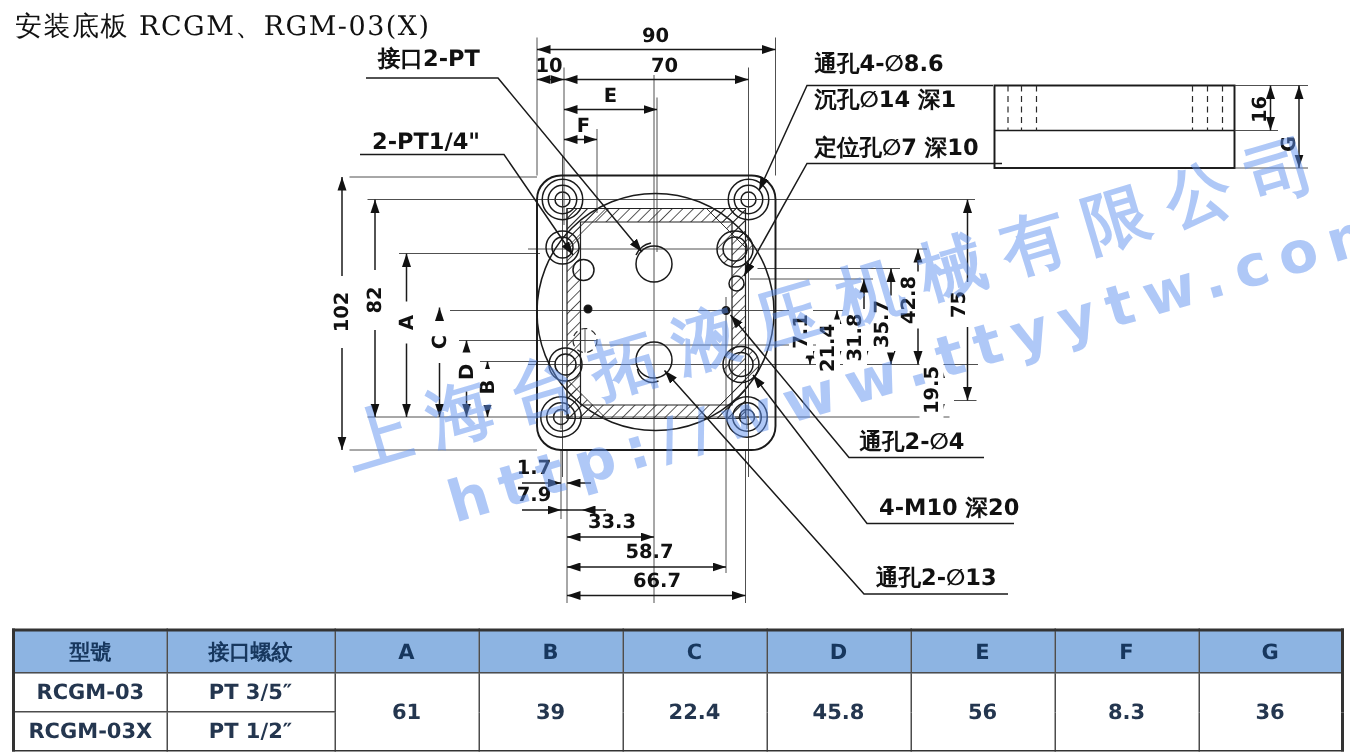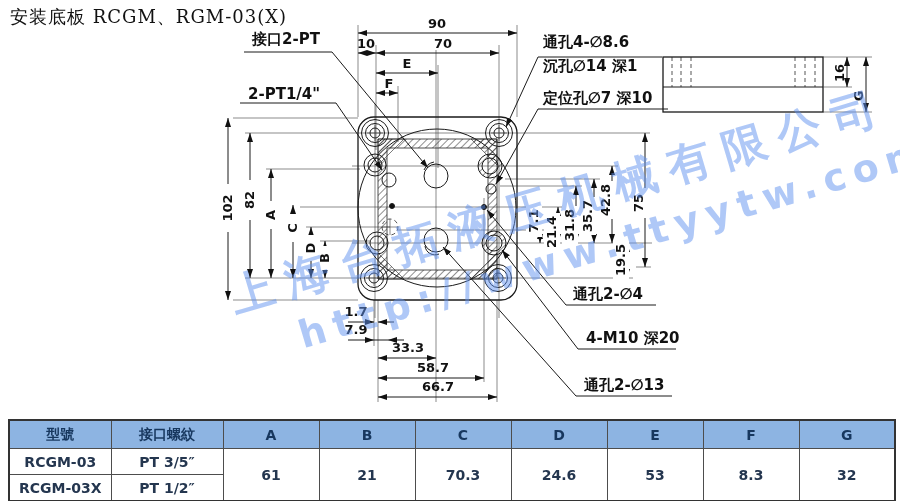--- a/index.html
+++ b/index.html
@@ -289,25 +289,25 @@
     <th>C</th>
     <th>D</th>
     <th>E</th>
     <th>F</th>
     <th>G</th>
   </tr>
   <tr>
     <td>RCGM-03</td>
     <td>PT 3/5″</td>
     <td rowspan="2">61</td>
-    <td rowspan="2">21</td>
-    <td rowspan="2">70.3</td>
-    <td rowspan="2">24.6</td>
-    <td rowspan="2">53</td>
+    <td rowspan="2">39</td>
+    <td rowspan="2">22.4</td>
+    <td rowspan="2">45.8</td>
+    <td rowspan="2">56</td>
     <td rowspan="2">8.3</td>
-    <td rowspan="2">32</td>
+    <td rowspan="2">36</td>
   </tr>
   <tr>
     <td>RCGM-03X</td>
     <td>PT 1/2″</td>
   </tr>
 </tbody>
   </table>
 
 </body></html>

